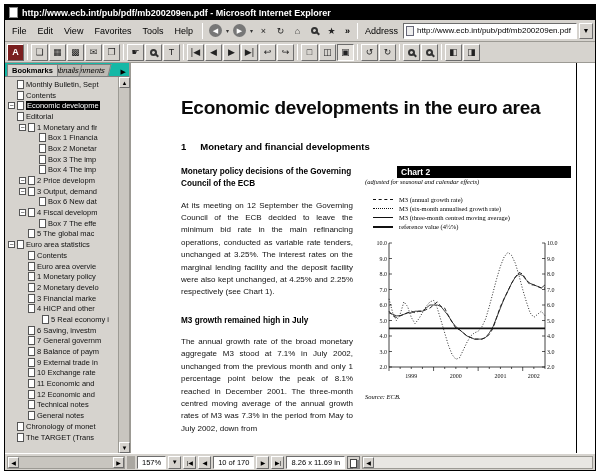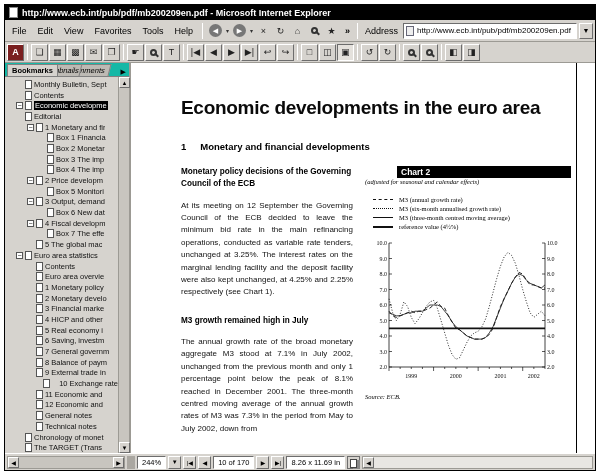--- a/index.html
+++ b/index.html
@@ -48,21 +48,21 @@
   .tabs { height:14px; display:flex; align-items:flex-end; border-bottom:1px solid #808080;
           background:#14b8a6; padding-left:2px; flex:0 0 auto; }
   .tab { font-size:7.5px; padding:1px 4px 1px; border:1px solid #808080; border-bottom:none;
          background:#bdbab4; white-space:nowrap; overflow:hidden; transform:skewX(-14deg); }
   .tab.active { background:#d6d3ce; font-weight:bold; transform:none; position:relative; z-index:2; }
   .tab.behind { width:30px; direction:rtl; margin-left:-4px; }
   .tab-more { margin-left:auto; font-size:7px; padding:0 3px; }
   .treewrap { flex:1; display:flex; min-height:0; }
   .tree { flex:1; overflow:hidden; background:#d6d3ce; padding-top:2px; }
   .trow { display:flex; align-items:center; height:10.7px; font-size:7.5px; white-space:nowrap;
-          color:#111;margin-left:8px; }
+          color:#111; }
   .exp { width:7px; height:7px; border:1px solid #555; background:#fff; font-size:7px; line-height:5px;
          text-align:center; flex:0 0 auto; margin-right:2px; }
   .noexp { width:9px; flex:0 0 auto; }
   .picon { width:7px; height:9px; background:#fff; border:1px solid #555; flex:0 0 auto; margin-right:2px; }
   .tlabel { overflow:hidden; }
   .trow.sel .tlabel { background:#000; color:#fff; padding:0 1px; }
   .vscroll { width:11px; flex:0 0 auto; background:#c8c5bf; border-left:1px solid #9c9a94;
              display:flex; flex-direction:column; justify-content:space-between; }
   .sbtn { height:11px; width:11px; background:#d6d3ce; border:1px solid; border-color:#fff #6d6d6d #6d6d6d #fff;
           font-size:6px; display:flex; align-items:center; justify-content:center; }
@@ -248,25 +248,20 @@
             <div class="trow" style="padding-left: 25px;">
               <span class="noexp"></span>
               <span class="picon"></span>
               <span class="tlabel">Box 4 The imp</span>
             </div>
             <div class="trow" style="padding-left: 14px;">
               <span class="exp">−</span>
               <span class="picon"></span>
               <span class="tlabel">2 Price developm</span>
             </div>
-            <div class="trow" style="padding-left: 25px;">
-              <span class="noexp"></span>
-              <span class="picon"></span>
-              <span class="tlabel">Box 5 Monitori</span>
-            </div>
             <div class="trow" style="padding-left: 14px;">
               <span class="exp">−</span>
               <span class="picon"></span>
               <span class="tlabel">3 Output, demand</span>
             </div>
             <div class="trow" style="padding-left: 25px;">
               <span class="noexp"></span>
               <span class="picon"></span>
               <span class="tlabel">Box 6 New dat</span>
             </div>
@@ -313,21 +308,21 @@
             <div class="trow" style="padding-left: 14px;">
               <span class="noexp"></span>
               <span class="picon"></span>
               <span class="tlabel">3 Financial marke</span>
             </div>
             <div class="trow" style="padding-left: 14px;">
               <span class="noexp"></span>
               <span class="picon"></span>
               <span class="tlabel">4 HICP and other</span>
             </div>
-            <div class="trow" style="padding-left: 14px;">
+            <div class="trow" style="padding-left: 28px;">
               <span class="noexp"></span>
               <span class="picon"></span>
               <span class="tlabel">5 Real economy i</span>
             </div>
             <div class="trow" style="padding-left: 14px;">
               <span class="noexp"></span>
               <span class="picon"></span>
               <span class="tlabel">6 Saving, investm</span>
             </div>
             <div class="trow" style="padding-left: 14px;">
@@ -338,44 +333,44 @@
             <div class="trow" style="padding-left: 14px;">
               <span class="noexp"></span>
               <span class="picon"></span>
               <span class="tlabel">8 Balance of paym</span>
             </div>
             <div class="trow" style="padding-left: 14px;">
               <span class="noexp"></span>
               <span class="picon"></span>
               <span class="tlabel">9 External trade in</span>
             </div>
-            <div class="trow" style="padding-left: 14px; justify-content: space-between;">
+            <div class="trow" style="padding-left: 14px;">
               <span class="noexp"></span>
               <span class="picon"></span>
               <span class="tlabel">10 Exchange rate</span>
             </div>
             <div class="trow" style="padding-left: 14px;">
               <span class="noexp"></span>
               <span class="picon"></span>
               <span class="tlabel">11 Economic and</span>
             </div>
             <div class="trow" style="padding-left: 14px;">
               <span class="noexp"></span>
               <span class="picon"></span>
               <span class="tlabel">12 Economic and</span>
             </div>
             <div class="trow" style="padding-left: 14px;">
               <span class="noexp"></span>
               <span class="picon"></span>
+              <span class="tlabel">Technical notes</span>
+            </div>
+            <div class="trow" style="padding-left: 14px;">
+              <span class="noexp"></span>
+              <span class="picon"></span>
               <span class="tlabel">General notes</span>
-            </div>
-            <div class="trow" style="padding-left: 14px;">
-              <span class="noexp"></span>
-              <span class="picon"></span>
-              <span class="tlabel">Technical notes</span>
             </div>
             <div class="trow" style="padding-left: 3px;">
               <span class="noexp"></span>
               <span class="picon"></span>
               <span class="tlabel">Chronology of monet</span>
             </div>
             <div class="trow" style="padding-left: 3px;">
               <span class="noexp"></span>
               <span class="picon"></span>
               <span class="tlabel">The TARGET (Trans</span>
@@ -495,21 +490,21 @@
     </div>
   </div>
 
   <div class="statusbar">
     <div class="hscroll-side">
       <div class="sbtn">◀</div>
       <div class="track"></div>
       <div class="sbtn">▶</div>
     </div>
     <div class="splitter"></div>
-    <div class="sb-box">244%</div>
+    <div class="sb-box">157%</div>
     <div class="sb-btn">▼</div>
     <div class="sb-btn">|◀</div>
     <div class="sb-btn">◀</div>
     <div class="sb-box">10 of 170</div>
     <div class="sb-btn">▶</div>
     <div class="sb-btn">▶|</div>
     <div class="sb-box">8.26 x 11.69 in</div>
     <div class="pagesico"></div>
     <div class="doc-hscroll">
       <div class="sbtn">◀</div>

